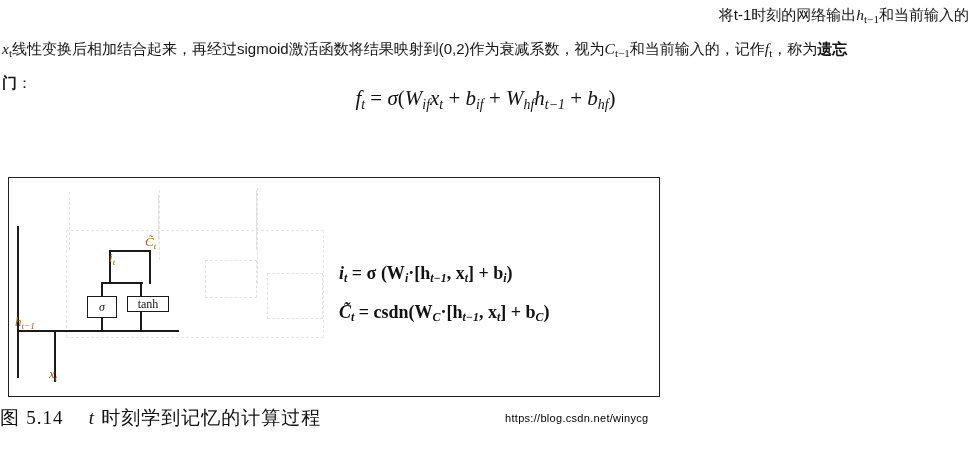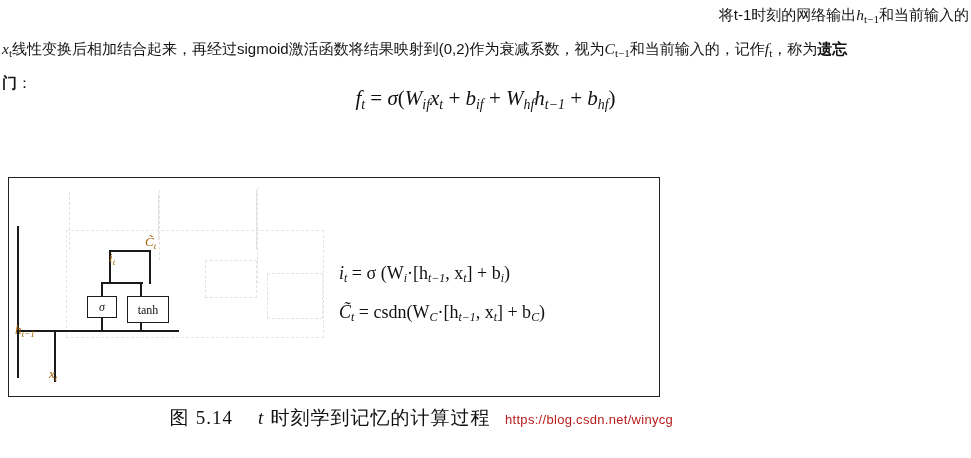--- a/index.html
+++ b/index.html
@@ -108,45 +108,45 @@
 
   
   .fig-eqs {
     position: absolute;
     left: 330px;
     top: 78px;
     font-family: "Liberation Serif", serif;
     font-size: 18px;
     line-height: 34px;
     white-space: nowrap;
+    font-weight: bold;
   }
   .fig-eqs .sub { font-size: 0.66em; }
 
   
   .caption {
     position: absolute;
     left: 0;
     top: 405px;
     width: 660px;
-    text-align: center;
     font-size: 19px;
     font-family: "Liberation Sans", sans-serif;
     color: #111;
     letter-spacing: 1px;
   }
   .caption .num { font-family: "Liberation Serif", serif; }
 
   
   .watermark {
     position: absolute;
     left: 505px;
     top: 412px;
     font-family: "Liberation Sans", sans-serif;
-    font-size: 13px;
-    color: #b91c1c;
+    font-size: 11px;
+    color: #000000;
     letter-spacing: 0.3px;
   }
 </style>
 </head>
 <body>
 
 <div class="para">
   <div class="line line-1">
     <span class="cjk">将t-1时刻的网络输出</span><span class="mi">h</span><span class="sub-up">t−1</span><span class="cjk">和当前输入的</span>
   </div>
@@ -187,31 +187,31 @@
   <div class="lstm-line" style="left:92px; top:104px; width:2.2px; height:50px;"></div>
   <div class="lstm-line" style="left:131px; top:104px; width:2.2px; height:50px;"></div>
   <div class="lstm-line" style="left:92px; top:104px; width:42px; height:2.2px;"></div>
   <div class="lstm-line" style="left:100px; top:72px; width:2.2px; height:34px;"></div>
   <div class="lstm-line" style="left:140px; top:72px; width:2.2px; height:34px;"></div>
   <div class="lstm-line" style="left:100px; top:72px; width:42px; height:2.4px;"></div>
 
   <div class="lstm-box" style="left:78px; top:118px; width:30px; height:22px;">
     <span class="mi">σ</span>
   </div>
-  <div class="lstm-box" style="left:118px; top:118px; width:42px; height:27px;">
+  <div class="lstm-box" style="left:118px; top:118px; width:42px; height:16px;">
     <span>tanh</span>
   </div>
 
   <div class="lbl" style="left:100px; top:72px;">
     <span>i</span><span class="sub">t</span>
   </div>
   <div class="lbl" style="left:136px; top:56px;">
     <span>C̃</span><span class="sub">t</span>
   </div>
-  <div class="lbl" style="left:6px; top:144px;">
+  <div class="lbl" style="left:6px; top:136px;">
     <span>h</span><span class="sub">t−1</span>
   </div>
   <div class="lbl" style="left:40px; top:188px;">
     <span>x</span><span class="sub">t</span>
   </div>
 
   <div class="fig-eqs">
     <div>
       <span class="mi">i</span><span class="sub">t</span>
       <span>= σ (W</span><span class="sub">i</span><span>·[h</span><span class="sub">t−1</span><span>, x</span><span class="sub">t</span><span>]  +  b</span><span class="sub">i</span><span>)</span>

